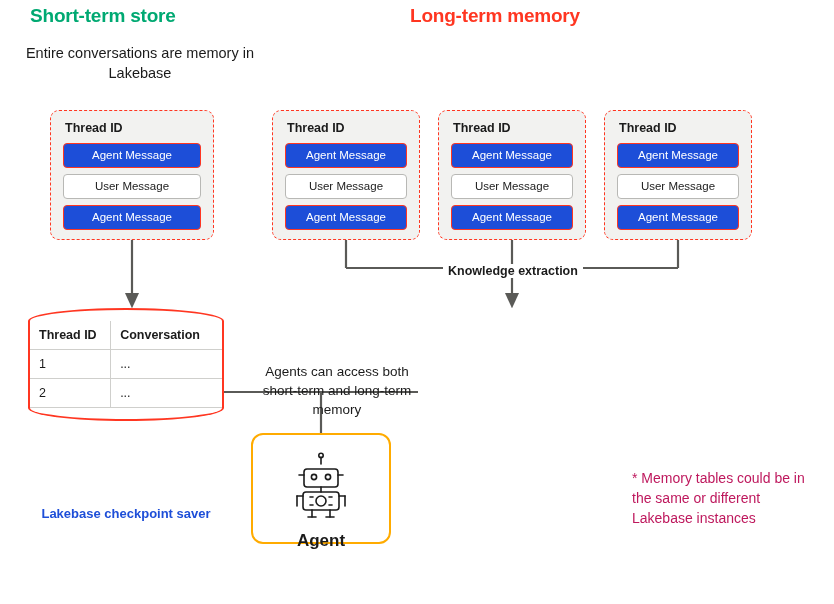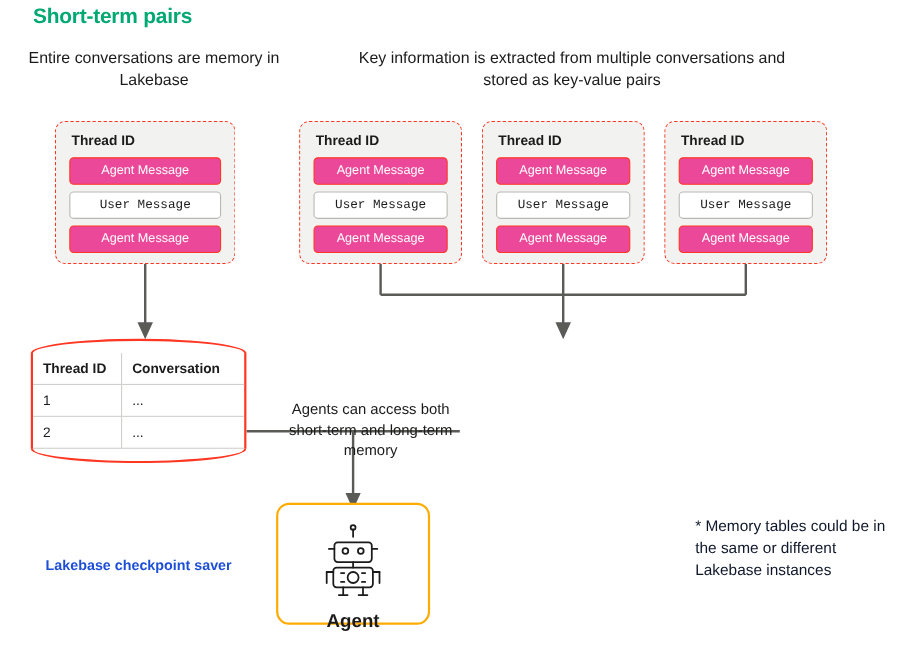--- a/index.html
+++ b/index.html
@@ -55,30 +55,29 @@
     box-sizing: border-box;
     height: 25px;
     line-height: 23px;
     text-align: center;
     font-size: 11.5px;
     border-radius: 4px;
     margin-bottom: 6px;
   }
   .msg:last-child { margin-bottom: 0; }
   .msg-agent {
-    background: #ec4899;
+    background: #1d4ed8;
     color: #ffffff;
     border: 1px solid #ff3621;
     font-weight: normal;
   }
   .msg-user {
     background: #ffffff;
     color: #1b1b1b;
     border: 1px solid #b8b8b5;
-    font-family: Liberation Mono, monospace;
   }
 
   
   .ke-label {
     font-size: 12.5px;
     font-weight: bold;
     color: #1b1b1b;
     background: #ffffff;
     padding: 0 5px;
     white-space: nowrap;
@@ -165,35 +164,35 @@
   .access-note {
     font-size: 13.5px;
     line-height: 19px;
     text-align: center;
     color: #1b1b1b;
     margin-left: 16px;
   }
   .footnote {
     font-size: 14px;
     line-height: 20px;
-    color: #0f172a;
+    color: #be185d;
   }
   svg { display: block; overflow: visible; }
 </style>
 </head>
 <body>
 
 <div id="canvas">
 
-  <div class="abs section-title title-short" style="left:30px; top:5px;">Short-term pairs</div>
-
+  <div class="abs section-title title-short" style="left:30px; top:5px;">Short-term store</div>
+
+  <div class="abs section-title title-long" style="left:410px; top:5px;">Long-term memory</div>
 
   <div class="abs section-sub" style="left:20px; top:43px; width:240px;">Entire conversations are memory in Lakebase</div>
 
-  <div class="abs section-sub" style="left:320px; top:43px; width:400px;">Key information is extracted from multiple conversations and stored as key-value pairs</div>
 
   <div class="abs thread-box" style="left:50px; top:110px; width:164px; height:130px;">
     <div class="thread-label">Thread ID</div>
     <div class="msg msg-agent">Agent Message</div>
     <div class="msg msg-user">User Message</div>
     <div class="msg msg-agent">Agent Message</div>
   </div>
 
   <div class="abs thread-box" style="left:272px; top:110px; width:148px; height:130px;">
     <div class="thread-label">Thread ID</div>
@@ -228,20 +227,23 @@
     <line x1="346" y1="240" x2="346" y2="268" stroke="#5a5a57" stroke-width="2.2"></line>
     <line x1="512" y1="240" x2="512" y2="268" stroke="#5a5a57" stroke-width="2.2"></line>
     <line x1="678" y1="240" x2="678" y2="268" stroke="#5a5a57" stroke-width="2.2"></line>
     <line x1="346" y1="268" x2="678" y2="268" stroke="#5a5a57" stroke-width="2.2"></line>
     <line x1="512" y1="268" x2="512" y2="300" stroke="#5a5a57" stroke-width="2.2" marker-end="url(#arrowhead)"></line>
 
     <line x1="224" y1="392" x2="418" y2="392" stroke="#5a5a57" stroke-width="2.2"></line>
     <line x1="321" y1="392" x2="321" y2="455" stroke="#5a5a57" stroke-width="2.2" marker-end="url(#arrowhead)"></line>
   </svg>
 
+  <div class="abs" style="left:443px; top:261px;">
+    <span class="ke-label">Knowledge extraction</span>
+  </div>
 
   <div class="abs cyl" style="left:28px; top:308px; width:196px;">
     <div class="cyl-top"></div>
     <div class="cyl-body">
       <table class="memtable">
         <tbody>
             <tr>
           <th style="width:42%;">Thread ID</th>
           <th>Conversation</th>
         </tr>
@@ -258,21 +260,21 @@
     </div>
     <div class="cyl-bottom"></div>
   </div>
 
   <div class="abs caption" style="left:28px; top:505px; width:196px;">Lakebase checkpoint saver</div>
 
 
 
   <div class="abs access-note" style="left:241px; top:362px; width:160px;">Agents can access both short-term and long-term memory</div>
 
-  <div class="abs agent-box" style="left:251px; top:457px; width:140px; height:111px;">
+  <div class="abs agent-box" style="left:251px; top:433px; width:140px; height:111px;">
     <div style="margin-top:16px; display:flex; justify-content:center;">
       <svg width="74" height="74" viewBox="0 0 74 74" aria-hidden="true">
         <g fill="none" stroke="#1b1b1b" stroke-width="1.6" stroke-linecap="round" stroke-linejoin="round">
 
           <line x1="37" y1="6" x2="37" y2="13"></line>
           <circle cx="37" cy="4.5" r="2.2"></circle>
 
           <path d="M23 18 h28 a3 3 0 0 1 3 3 v12 a3 3 0 0 1 -3 3 h-28 a3 3 0 0 1 -3 -3 v-12 a3 3 0 0 1 3 -3 z"></path>
 
           <circle cx="30" cy="26" r="2.6"></circle>

